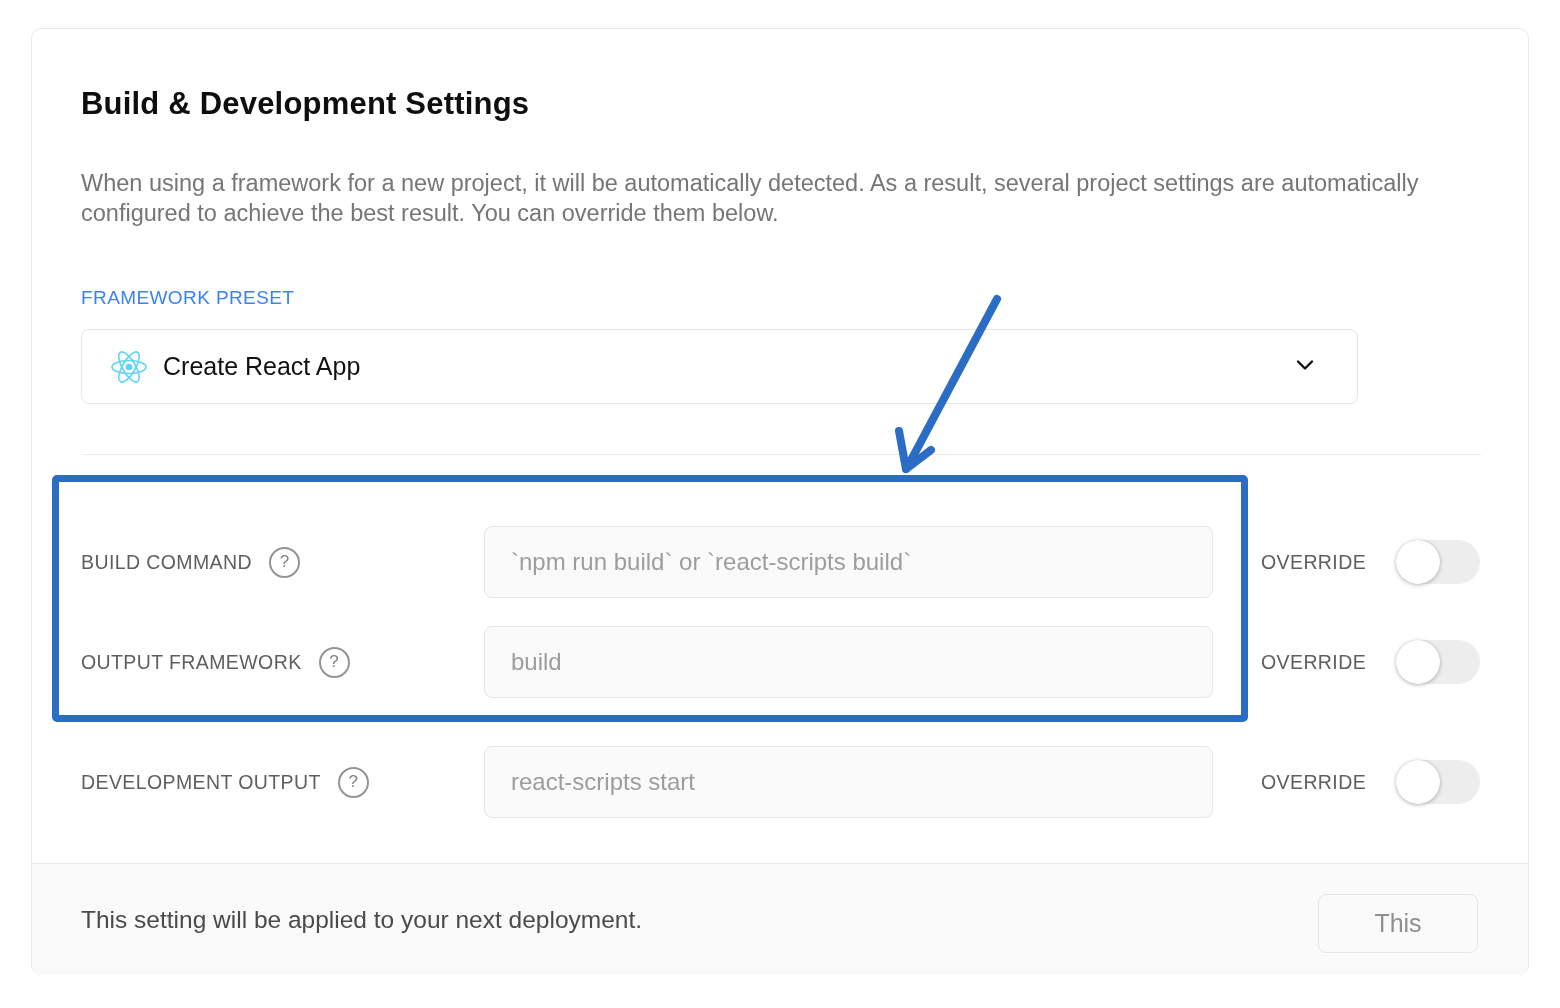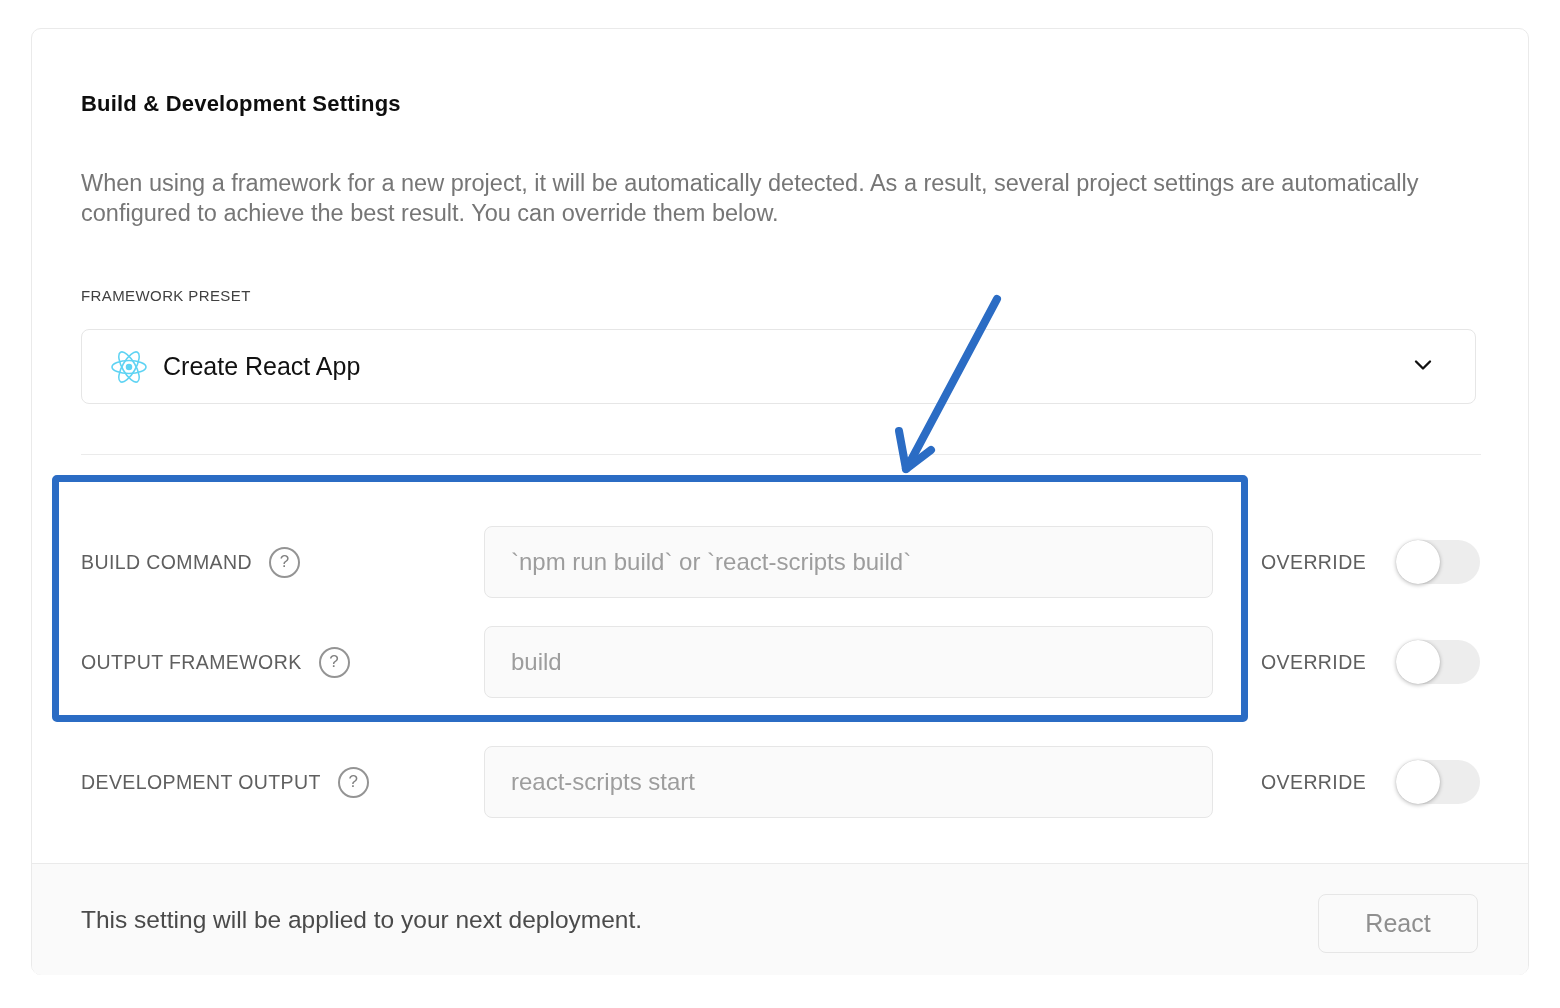--- a/index.html
+++ b/index.html
@@ -3,30 +3,30 @@
 <meta charset="utf-8">
 <style>
   * { margin:0; padding:0; box-sizing:border-box; }
   html,body { width:1560px; height:1008px; background:#ffffff;
               font-family:"Liberation Sans", sans-serif; }
   .page { position:relative; width:1560px; height:1008px; overflow:hidden; }
 
   .card { position:absolute; left:31px; top:28px; width:1498px; height:947px;
           background:#ffffff; border:1px solid #eaeaea; border-radius:10px; }
 
-  .title { position:absolute; left:49px; top:56px; font-size:22px; line-height:38px;
+  .title { position:absolute; left:49px; top:56px; font-size:31px; line-height:38px;
            font-weight:700; color:#0e0e0e; letter-spacing:0.2px; }
 
   .description { position:absolute; left:49px; top:139px; width:1380px;
                  font-size:23.5px; line-height:30px; color:#767676; }
 
-  .preset-label { position:absolute; left:49px; top:258px; font-size:15px;
-                  color:#404040; letter-spacing:0.4px; }
+  .preset-label { position:absolute; left:49px; top:258px; font-size:19px;
+                  color:#3b82f6; letter-spacing:0.4px; }
 
-  .dropdown { position:absolute; left:49px; top:300px; width:1395px; height:75px;
+  .dropdown { position:absolute; left:49px; top:300px; width:1277px; height:75px;
               border:1px solid #e6e6e6; border-radius:8px; background:#fff;
               display:flex; align-items:center; padding:0 38px 0 28px; cursor:pointer; }
   .dropdown .value { font-size:25px; color:#111; margin-left:15px; flex:1; }
   .react-icon { width:38px; height:34px; display:flex; align-items:center; }
 
   .divider { position:absolute; left:49px; top:425px; width:1400px; height:0;
              border-top:1px solid #ebebeb; }
 
   .setting-row { position:absolute; left:49px; width:1448px; height:72px; }
   .row-build { top:477px;margin-top:20px; } .row-output { top:597px; } .row-dev { top:717px; }
@@ -132,21 +132,21 @@
       </div>
       <input class="cmd-input" type="text" placeholder="react-scripts start" style="">
       <span class="override-label">OVERRIDE</span>
       <div class="toggle">
         <div class="knob"></div>
       </div>
     </div>
 
     <div class="card-footer">
       <span class="footer-note">This setting will be applied to your next deployment.</span>
-      <button class="save-btn">React</button>
+      <button class="save-btn">This</button>
     </div>
   </div>
 
   <div class="annotation-box"></div>
 
   <svg class="annotation-arrow" viewBox="0 0 1560 1008">
     <g fill="none" stroke-linecap="round" stroke-linejoin="round" stroke-width="8" stroke="#2b6cc4">
       <path d="M 997 299 L 909 464"></path>
       <path d="M 906 469 L 899 431"></path>
       <path d="M 906 469 L 931 450"></path>

